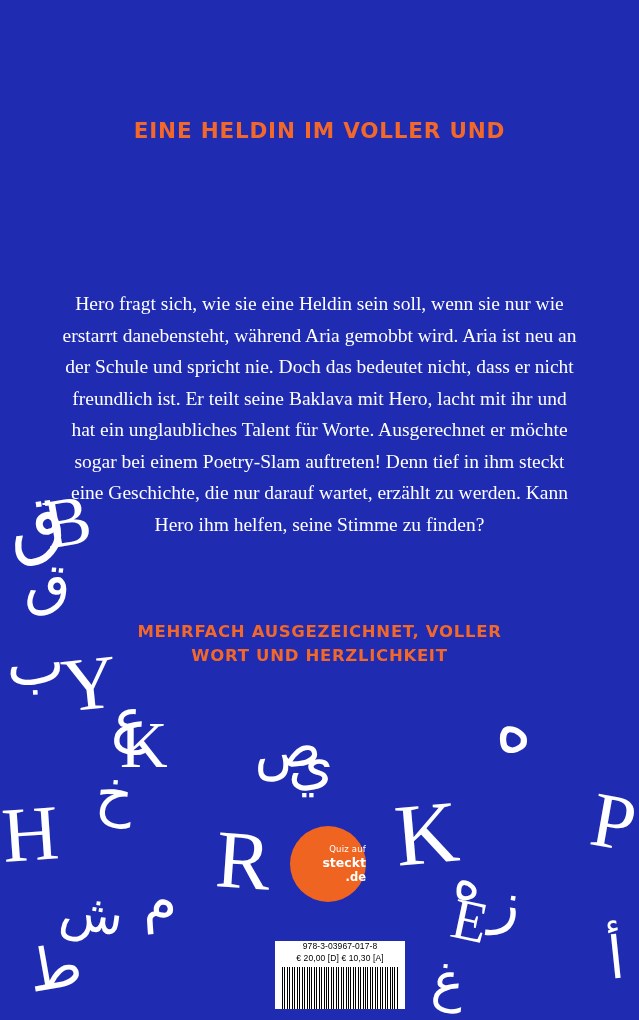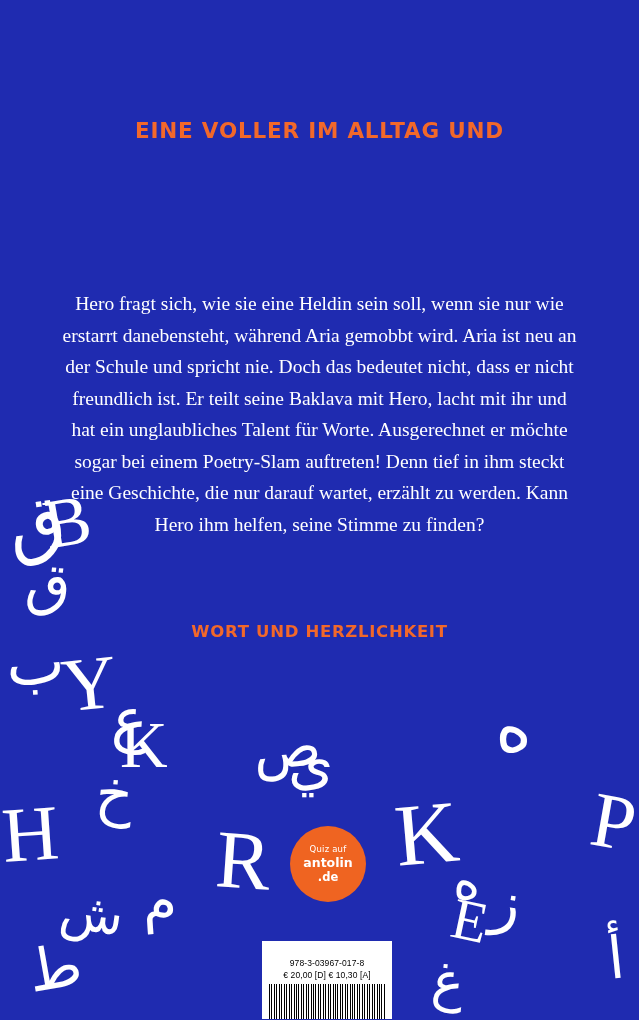--- a/index.html
+++ b/index.html
@@ -86,41 +86,41 @@
     position: absolute;
     left: 290px;
     top: 826px;
     width: 76px;
     height: 76px;
     border-radius: 50%;
     background: #ef6421;
     color: #ffffff;
     display: flex;
     flex-direction: column;
-    align-items: center;
+    align-items: flex-end;
     justify-content: center;
     font-family: "DejaVu Sans", sans-serif;
     text-align: center;
   }
   .antolin .l1 { font-size: 8.5px; letter-spacing: .2px; }
   .antolin .l2 { font-size: 12.5px; font-weight: bold; margin-top: 1px; }
   .antolin .l3 { font-size: 11.5px; font-weight: bold; }
 
   
   .barcode-box {
     position: absolute;
-    left: 262px;
+    left: 275px;
     top: 941px;
     width: 130px;
-    height: 78px;
+    height: 68px;
     background: #ffffff;
     display: flex;
     flex-direction: column;
     align-items: center;
-    padding-top: 17px;
+    padding-top: 0;
     box-sizing: border-box;
   }
   .isbn-text {
     font-family: "Liberation Sans", sans-serif;
     font-size: 8.5px;
     color: #000000;
     letter-spacing: .1px;
   }
   .price-text {
     font-family: "Liberation Sans", sans-serif;
@@ -168,32 +168,33 @@
       <span style="left: 492px; top: 873px; font-size: 60px; transform: rotate(8deg);">ز</span>
       <span style="left: 142px; top: 873px; font-size: 56px; transform: rotate(-4deg);">م</span>
       <span style="left: 60px; top: 888px; font-size: 52px; transform: rotate(8deg);">ش</span>
       <span style="left: 452px; top: 892px; font-size: 58px; transform: rotate(12deg);">E</span>
       <span style="left: 28px; top: 940px; font-size: 58px; transform: rotate(-10deg);">ط</span>
       <span style="left: 432px; top: 955px; font-size: 54px; transform: rotate(6deg);">غ</span>
       <span style="left: 608px; top: 930px; font-size: 58px; transform: rotate(-6deg);">أ</span>
     </div>
 
   <div class="headline">
-    <div>EINE VOLLER IM ALLTAG UND</div>
+    <div>EINE HELDIN IM VOLLER UND</div>
   </div>
 
   <div class="blurb">Hero fragt sich, wie sie eine Heldin sein soll, wenn sie nur wie erstarrt danebensteht, während Aria gemobbt wird. Aria ist neu an der Schule und spricht nie. Doch das bedeutet nicht, dass er nicht freundlich ist. Er teilt seine Baklava mit Hero, lacht mit ihr und hat ein unglaubliches Talent für Worte. Ausgerechnet er möchte sogar bei einem Poetry-Slam auftreten! Denn tief in ihm steckt eine Geschichte, die nur darauf wartet, erzählt zu werden. Kann Hero ihm helfen, seine Stimme zu finden?</div>
 
   <div class="award">
+    <div>MEHRFACH AUSGEZEICHNET, VOLLER</div>
     <div>WORT UND HERZLICHKEIT</div>
   </div>
 
   <div class="antolin">
     <span class="l1">Quiz auf</span>
-    <span class="l2">antolin</span>
+    <span class="l2">steckt</span>
     <span class="l3">.de</span>
   </div>
 
   <div class="barcode-box">
     <span class="isbn-text">978-3-03967-017-8</span>
     <span class="price-text">€ 20,00 [D]    € 10,30 [A]</span>
     <div class="bars">
         <i style="width: 2px;"></i>
         <i style="width: 1px; background: transparent;"></i>
         <i style="width: 1px;"></i>

